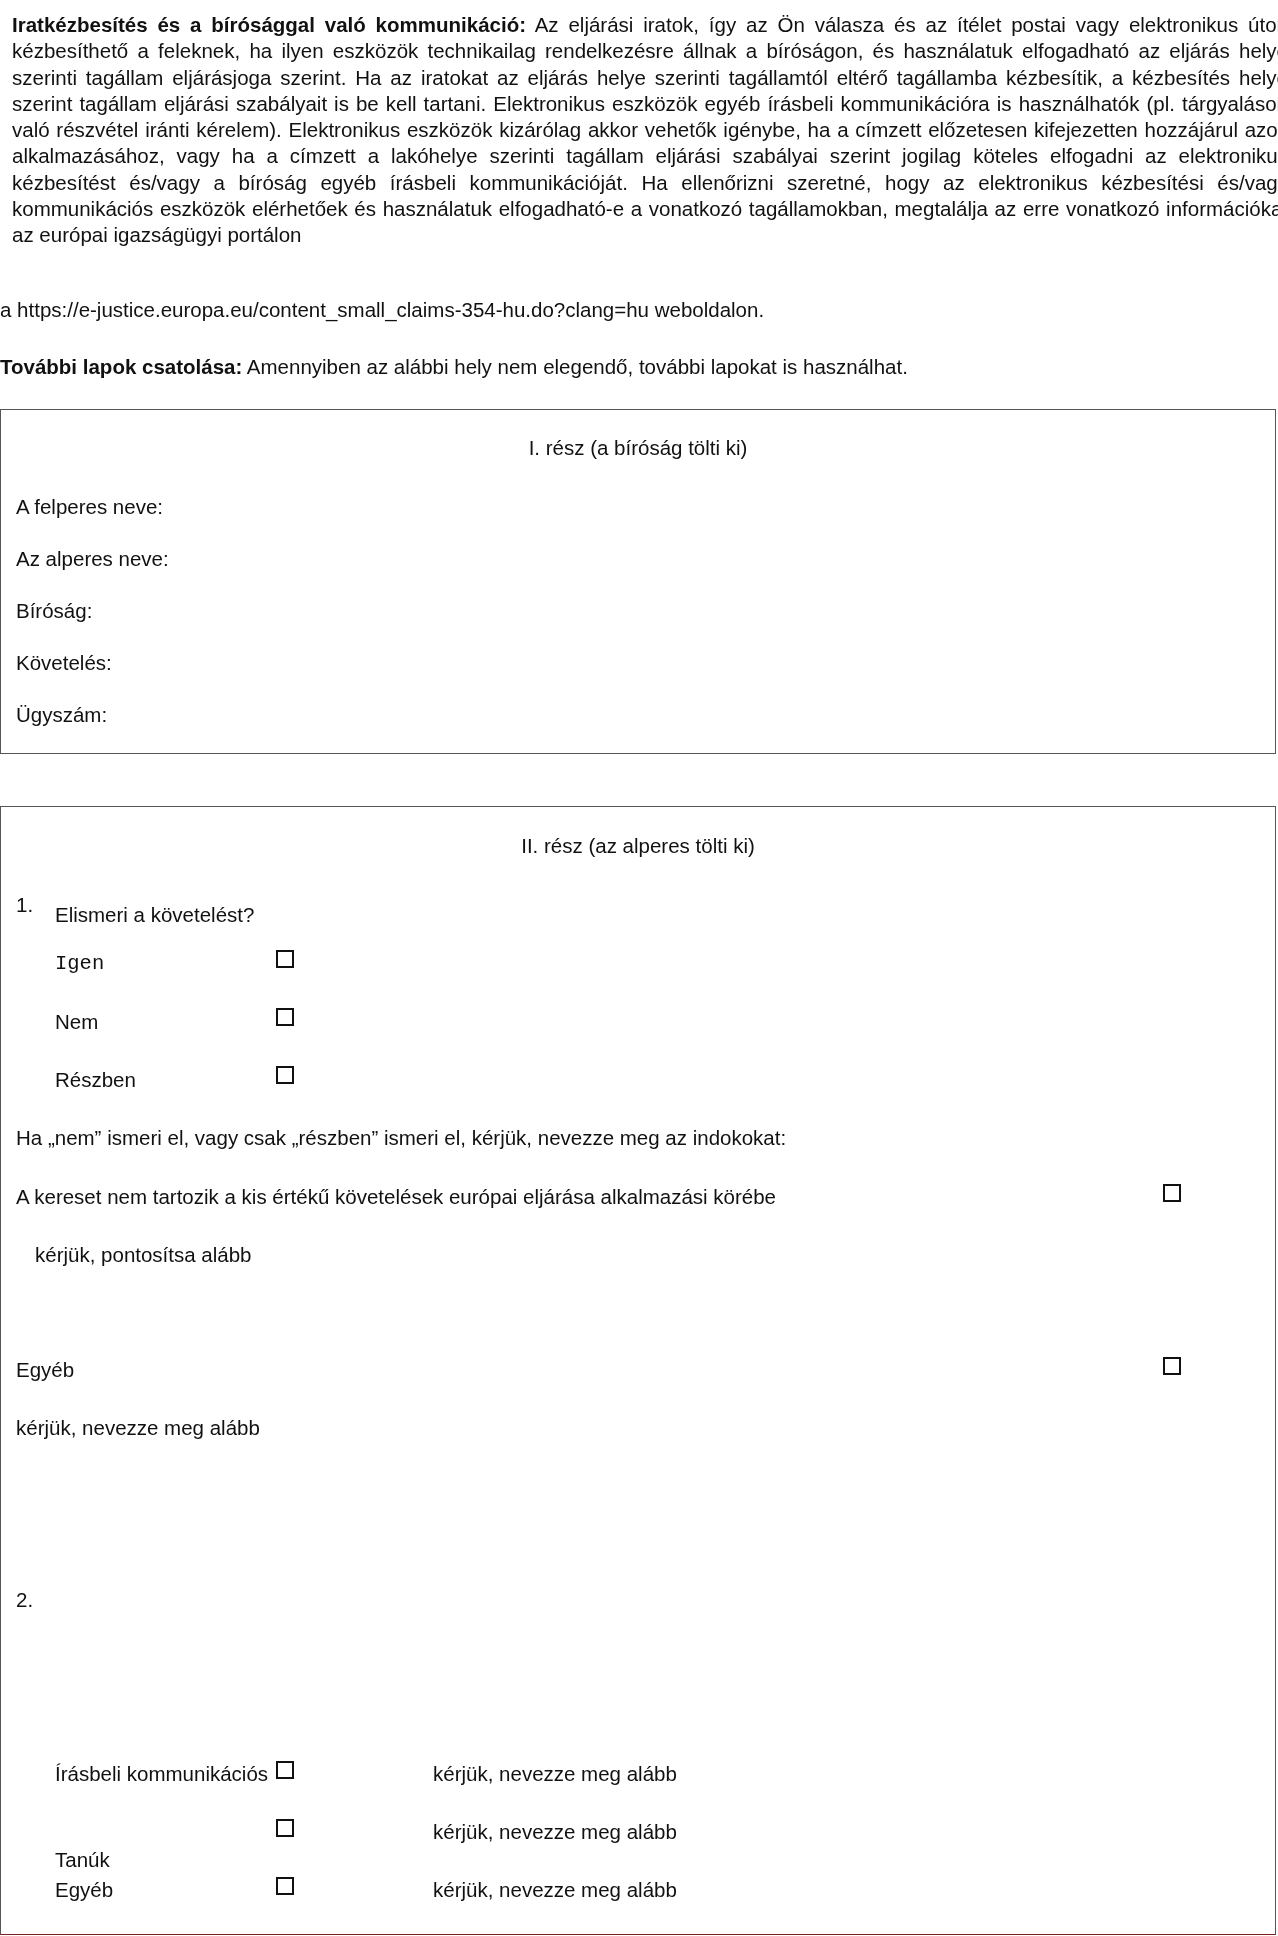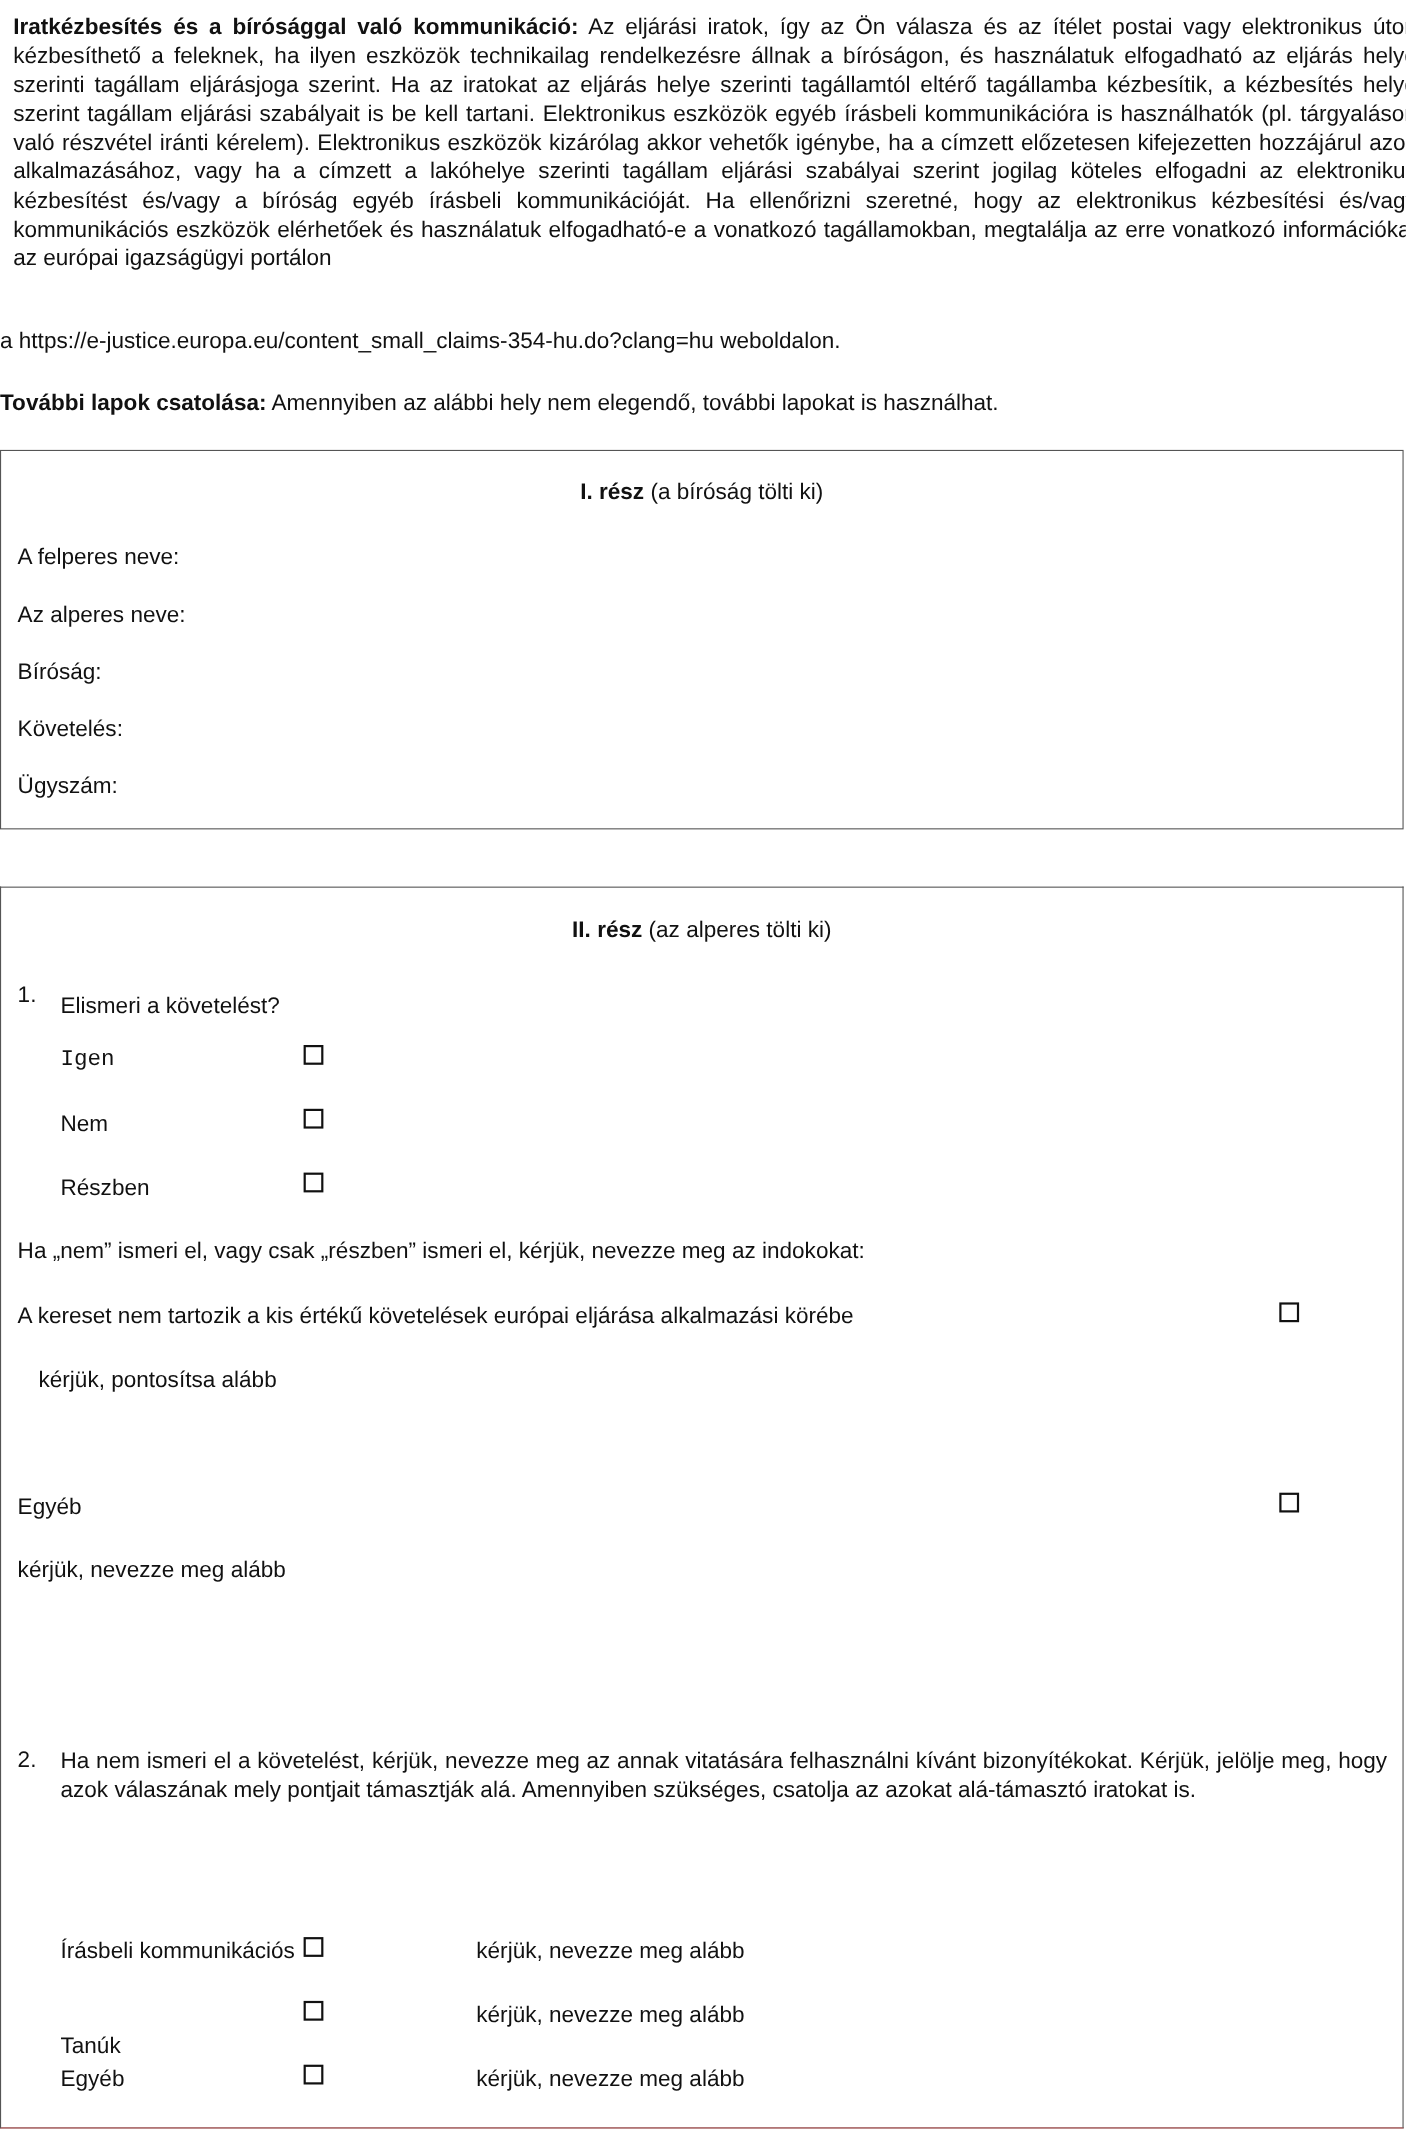--- a/index.html
+++ b/index.html
@@ -36,21 +36,21 @@
       position: absolute;
       left: 0;
       width: 1274px;
       border: 1.5px solid #555555;
       box-sizing: content-box;
     }
     #box1 { top: 409px; height: 343px; }
     #box2 { top: 806px; height: 1127px; border-bottom: 1px solid #7f1d1d; }
     .abs { position: absolute; white-space: nowrap; }
     .title { font-weight: normal; }
-    .title b { font-weight: bold; }
+    .title b { font-weight: normal; }
     .cb {
       position: absolute;
       width: 18px;
       height: 18px;
       border: 2.5px solid #111111;
       box-sizing: border-box;
       background: #fff;
       cursor: pointer;
     }
     .para2 {
@@ -100,21 +100,20 @@
 
   <div class="abs" style="left:15px; top:319px;">Ha „nem” ismeri el, vagy csak „részben” ismeri el, kérjük, nevezze meg az indokokat:</div>
   <div class="cb" style="left:1162px; top:377px;"></div>
   <div class="abs" style="left:15px; top:436px;margin-left:19px;">kérjük, pontosítsa alább</div>
 
   <div class="abs" style="left:15px; top:551px;">Egyéb</div>
   <div class="cb" style="left:1162px; top:550px;"></div>
   <div class="abs" style="left:15px; top:609px;">kérjük, nevezze meg alább</div>
 
   <div class="abs" style="left:15px; top:781px;">2.</div>
-  <div class="para2" style="top:781px;">Ha nem ismeri el a követelést, kérjük, nevezze meg az annak vitatására felhasználni kívánt bizonyítékokat. Kérjük, jelölje meg, hogy azok válaszának mely pontjait támasztják alá. Amennyiben szükséges, csatolja az azokat alá-támasztó iratokat is.</div>
 
   <div class="abs" style="left:54px; top:955px;">Írásbeli kommunikációs</div>
   <div class="cb" style="left:275px; top:954px;"></div>
   <div class="abs" style="left:432px; top:955px;">kérjük, nevezze meg alább</div>
 
   <div class="abs" style="left:54px; top:1013px;margin-top:28px;">Tanúk</div>
   <div class="cb" style="left:275px; top:1012px;"></div>
   <div class="abs" style="left:432px; top:1013px;">kérjük, nevezze meg alább</div>
 
   <div class="abs" style="left:54px; top:1071px;">Egyéb</div>

